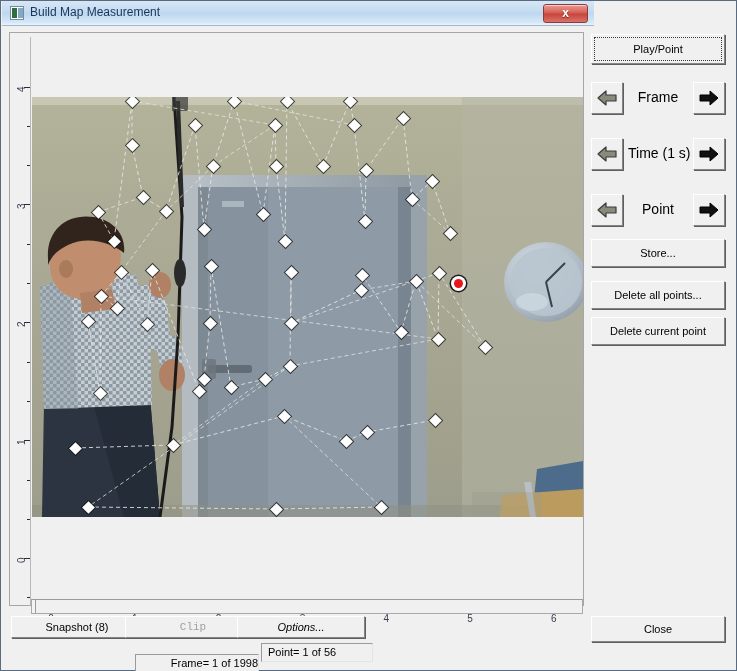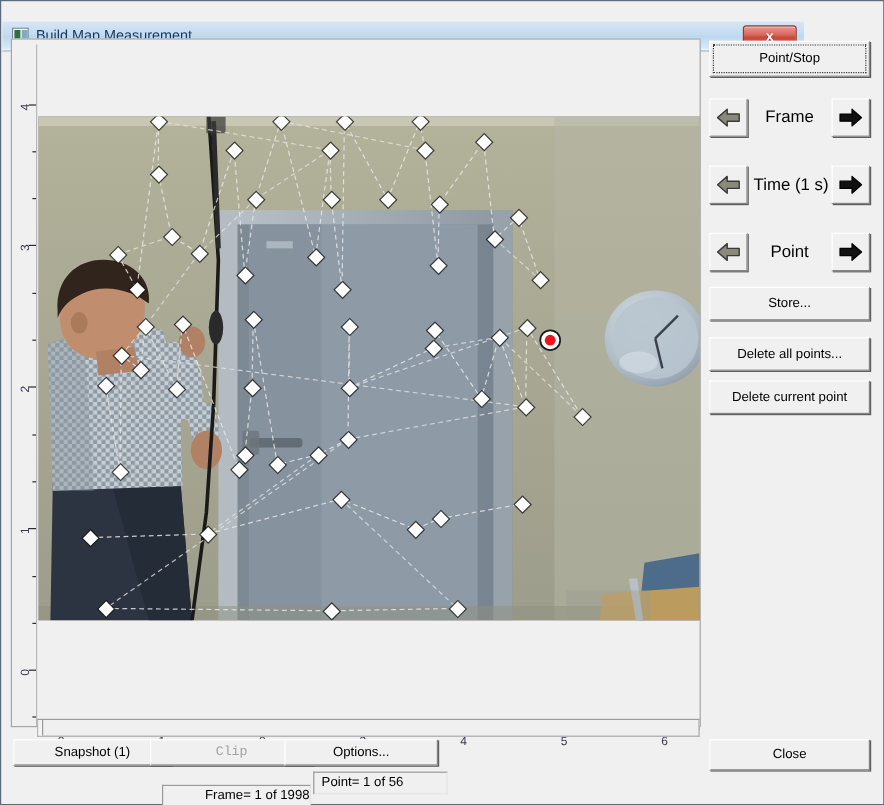--- a/index.html
+++ b/index.html
@@ -11,21 +11,21 @@
     -webkit-font-smoothing:none;
   }
   .window{
     position:absolute;left:0;top:0;width:737px;height:671px;
     box-sizing:border-box;
     border:1px solid #5a6b80;
     background:#f0f0f0;
   }
   
   .titlebar{
-    position:absolute;left:1px;top:17px;width:668px;height:25px;
+    position:absolute;left:1px;top:0;width:592px;height:25px;
     background:linear-gradient(to bottom,#d7e6f5 0%,#c3dbf0 45%,#bdd7ee 50%,#d4e7f8 88%,#eaf3fc 100%);
     border-bottom:1px solid #9fb6cd;
     box-sizing:border-box;
   }
   .title-icon{
     position:absolute;left:8px;top:5px;width:14px;height:14px;
     background:#fdfdfd;border:1px solid #7a8a9a;box-sizing:border-box;
     display:flex;align-items:center;
   }
   .title-icon i{display:block;width:5px;height:10px;margin-left:1px;background:#2f6f3f;}
@@ -404,32 +404,32 @@
         <div class="pt" style="left: 329px; top: 193px;"></div>
         <div class="pt sel" style="left: 426px; top: 186px;"></div>
       </div>
   </div>
 
   <div class="hslider">
     <div class="thumb"></div>
   </div>
 
   <div class="bottombar">
-    <div class="btn small-btn" style="left:2px;top:0;width:132px;">Snapshot (1)</div>
+    <div class="btn small-btn" style="left:2px;top:0;width:132px;">Snapshot (8)</div>
     <div class="btn small-btn disabled" style="left:114px;top:0;width:136px;left:116px;font-family:Liberation Mono, monospace;">Clip</div>
-    <div class="btn small-btn" style="left:228px;top:0;width:128px;">Options...</div>
+    <div class="btn small-btn" style="left:228px;top:0;width:128px;font-style:italic;">Options...</div>
 
     <div class="statusfield" style="left:126px;top:38px;width:124px;text-align:right;">Frame= 1 of 1998</div>
     <div class="statusfield" style="left:252px;top:27px;width:112px;">Point= 1 of 56</div>
   </div>
 
   <div class="right-panel">
 
     <div class="btn rbtn playstop" style="top:2px;">
-      <span>Point/Stop</span>
+      <span>Play/Point</span>
       <span class="focus"></span>
     </div>
 
     <div class="btn arrow-btn" style="left:0;top:50px;">
       <svg width="20" height="18" viewBox="0 0 20 18">
         <path d="M9 2 L9 6 L19 6 L19 12 L9 12 L9 16 L1 9 Z" fill="#8a8a7a" stroke="#3a3a3a" stroke-width="1.2" stroke-linejoin="round"></path>
       </svg>
     </div>
     <div class="rowlabel" style="left:37px;top:57px;">Frame</div>
     <div class="btn arrow-btn" style="left:102px;top:50px;">

